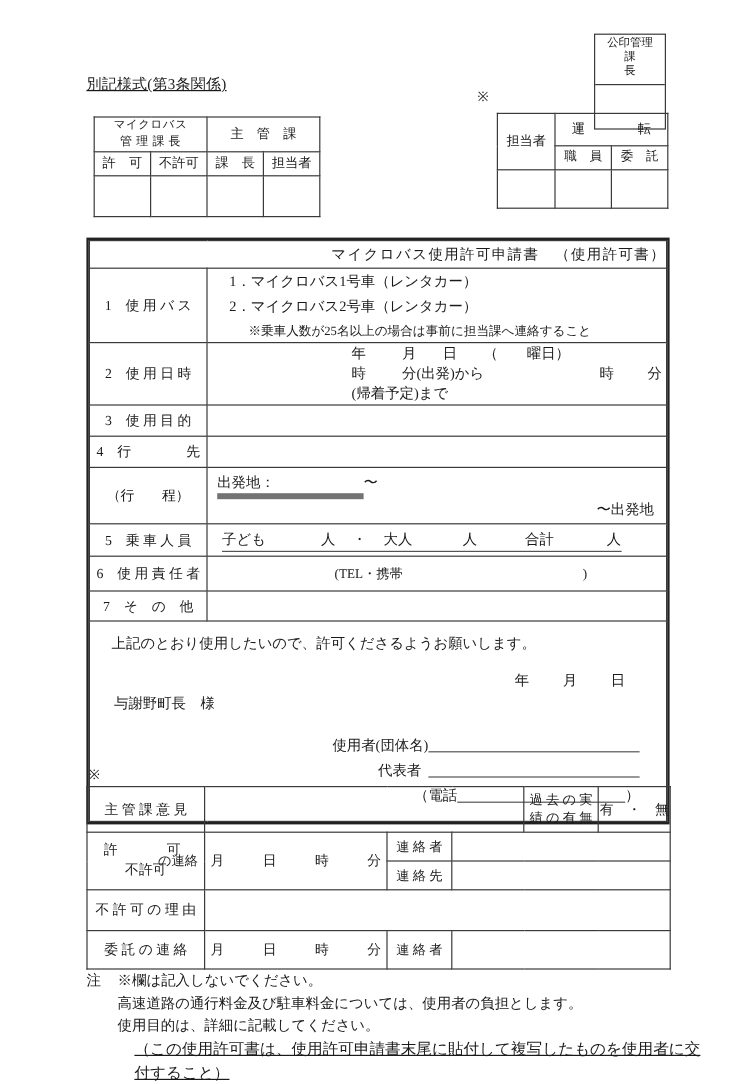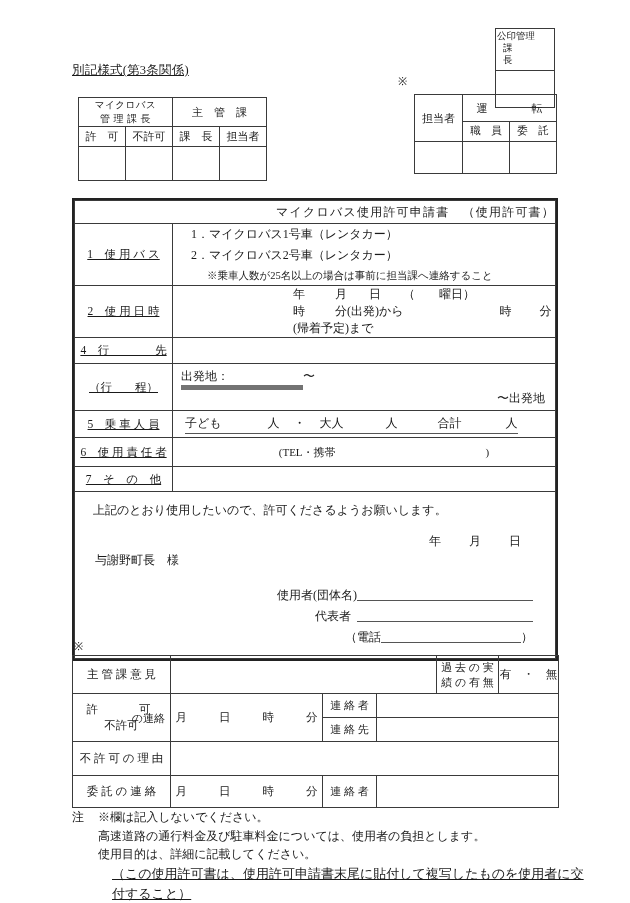--- a/index.html
+++ b/index.html
@@ -44,20 +44,21 @@
   
   .seal-box {
     width: 58px;
     border: 1px solid #3a3a3a;
     font-size: 9.5px;
     line-height: 1.25;
   }
   .seal-box .seal-head {
     border-bottom: 1px solid #3a3a3a;
     padding: 2px 1px 3px 1px;
+    text-align: center;
   }
   .seal-box .seal-head .l2 {
     display: block;
     letter-spacing: 6px;
     padding-left: 6px;
   }
   .seal-box .seal-body { height: 36px; }
 
   .kome {
     font-size: 11px;
@@ -78,21 +79,20 @@
   .mainform td {
     border: 1px solid #3a3a3a;
     padding: 0;
     font-size: 12px;
     vertical-align: middle;
   }
   .mainform td.lbl {
     text-align: center;
     font-size: 11.5px;
     white-space: nowrap;
-    text-decoration: underline;
   }
   .mainform td.val {
     text-align: left;
     padding-left: 8px;
   }
   .title-cell {
     text-align: right;
     font-size: 13px;
     height: 22px;
     letter-spacing: 1.2px;
@@ -312,20 +312,24 @@
           <td class="val" style="padding-left:0;height:38px;">
             <div class="datetime-1">
               <span>年</span><span class="w-gap-a"></span><span>月</span><span class="w-gap-c"></span><span>日</span><span class="w-gap-c"></span><span>（　　曜日）</span>
             </div>
             <div class="datetime-2">
               <span>時</span><span class="w-gap-a"></span><span>分(出発)から</span><span class="w-gap-e"></span><span>時</span><span class="w-gap-f"></span><span>分(帰着予定)まで</span>
             </div>
           </td>
         </tr>
 
+        <tr>
+          <td class="lbl" style="height:25px;">3　使 用 目 的</td>
+          <td class="val"></td>
+        </tr>
 
         <tr>
           <td class="lbl" style="height:25px;">4　行　　　　先</td>
           <td class="val"></td>
         </tr>
 
         <tr>
           <td class="lbl">（行　　程）</td>
           <td class="val" style="padding-left:0;height:46px;">
             <div class="koutei-top">

